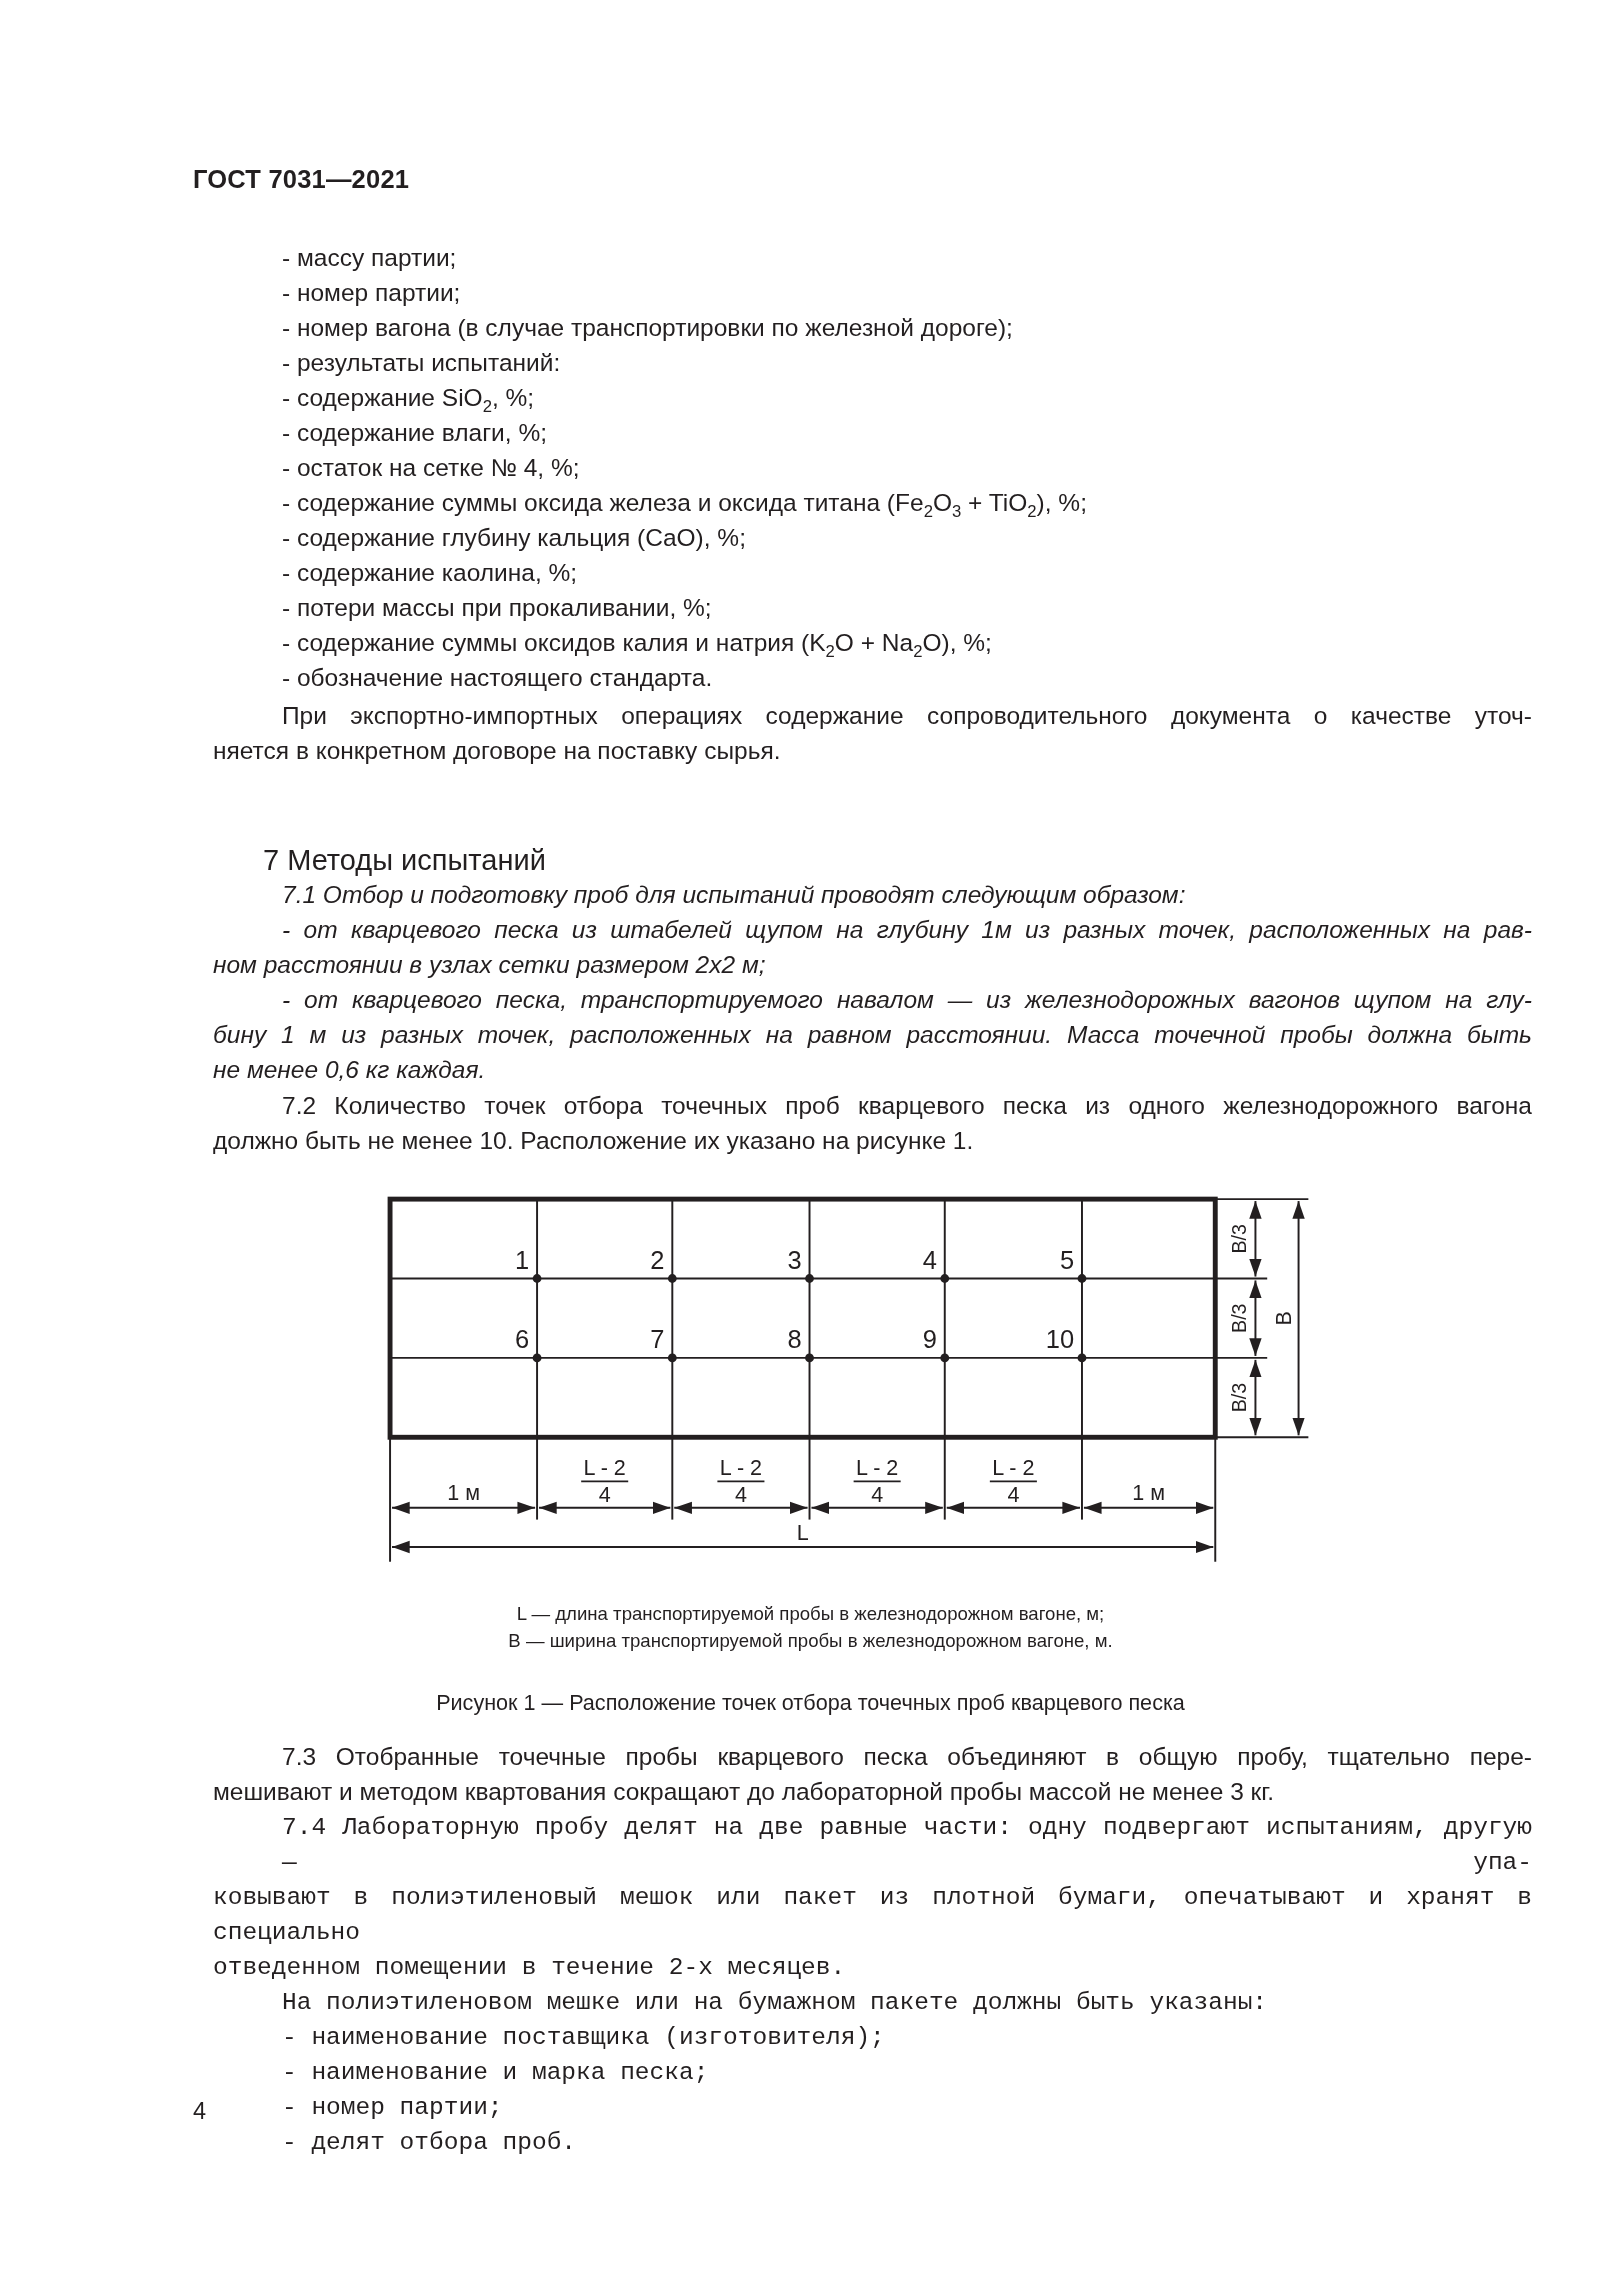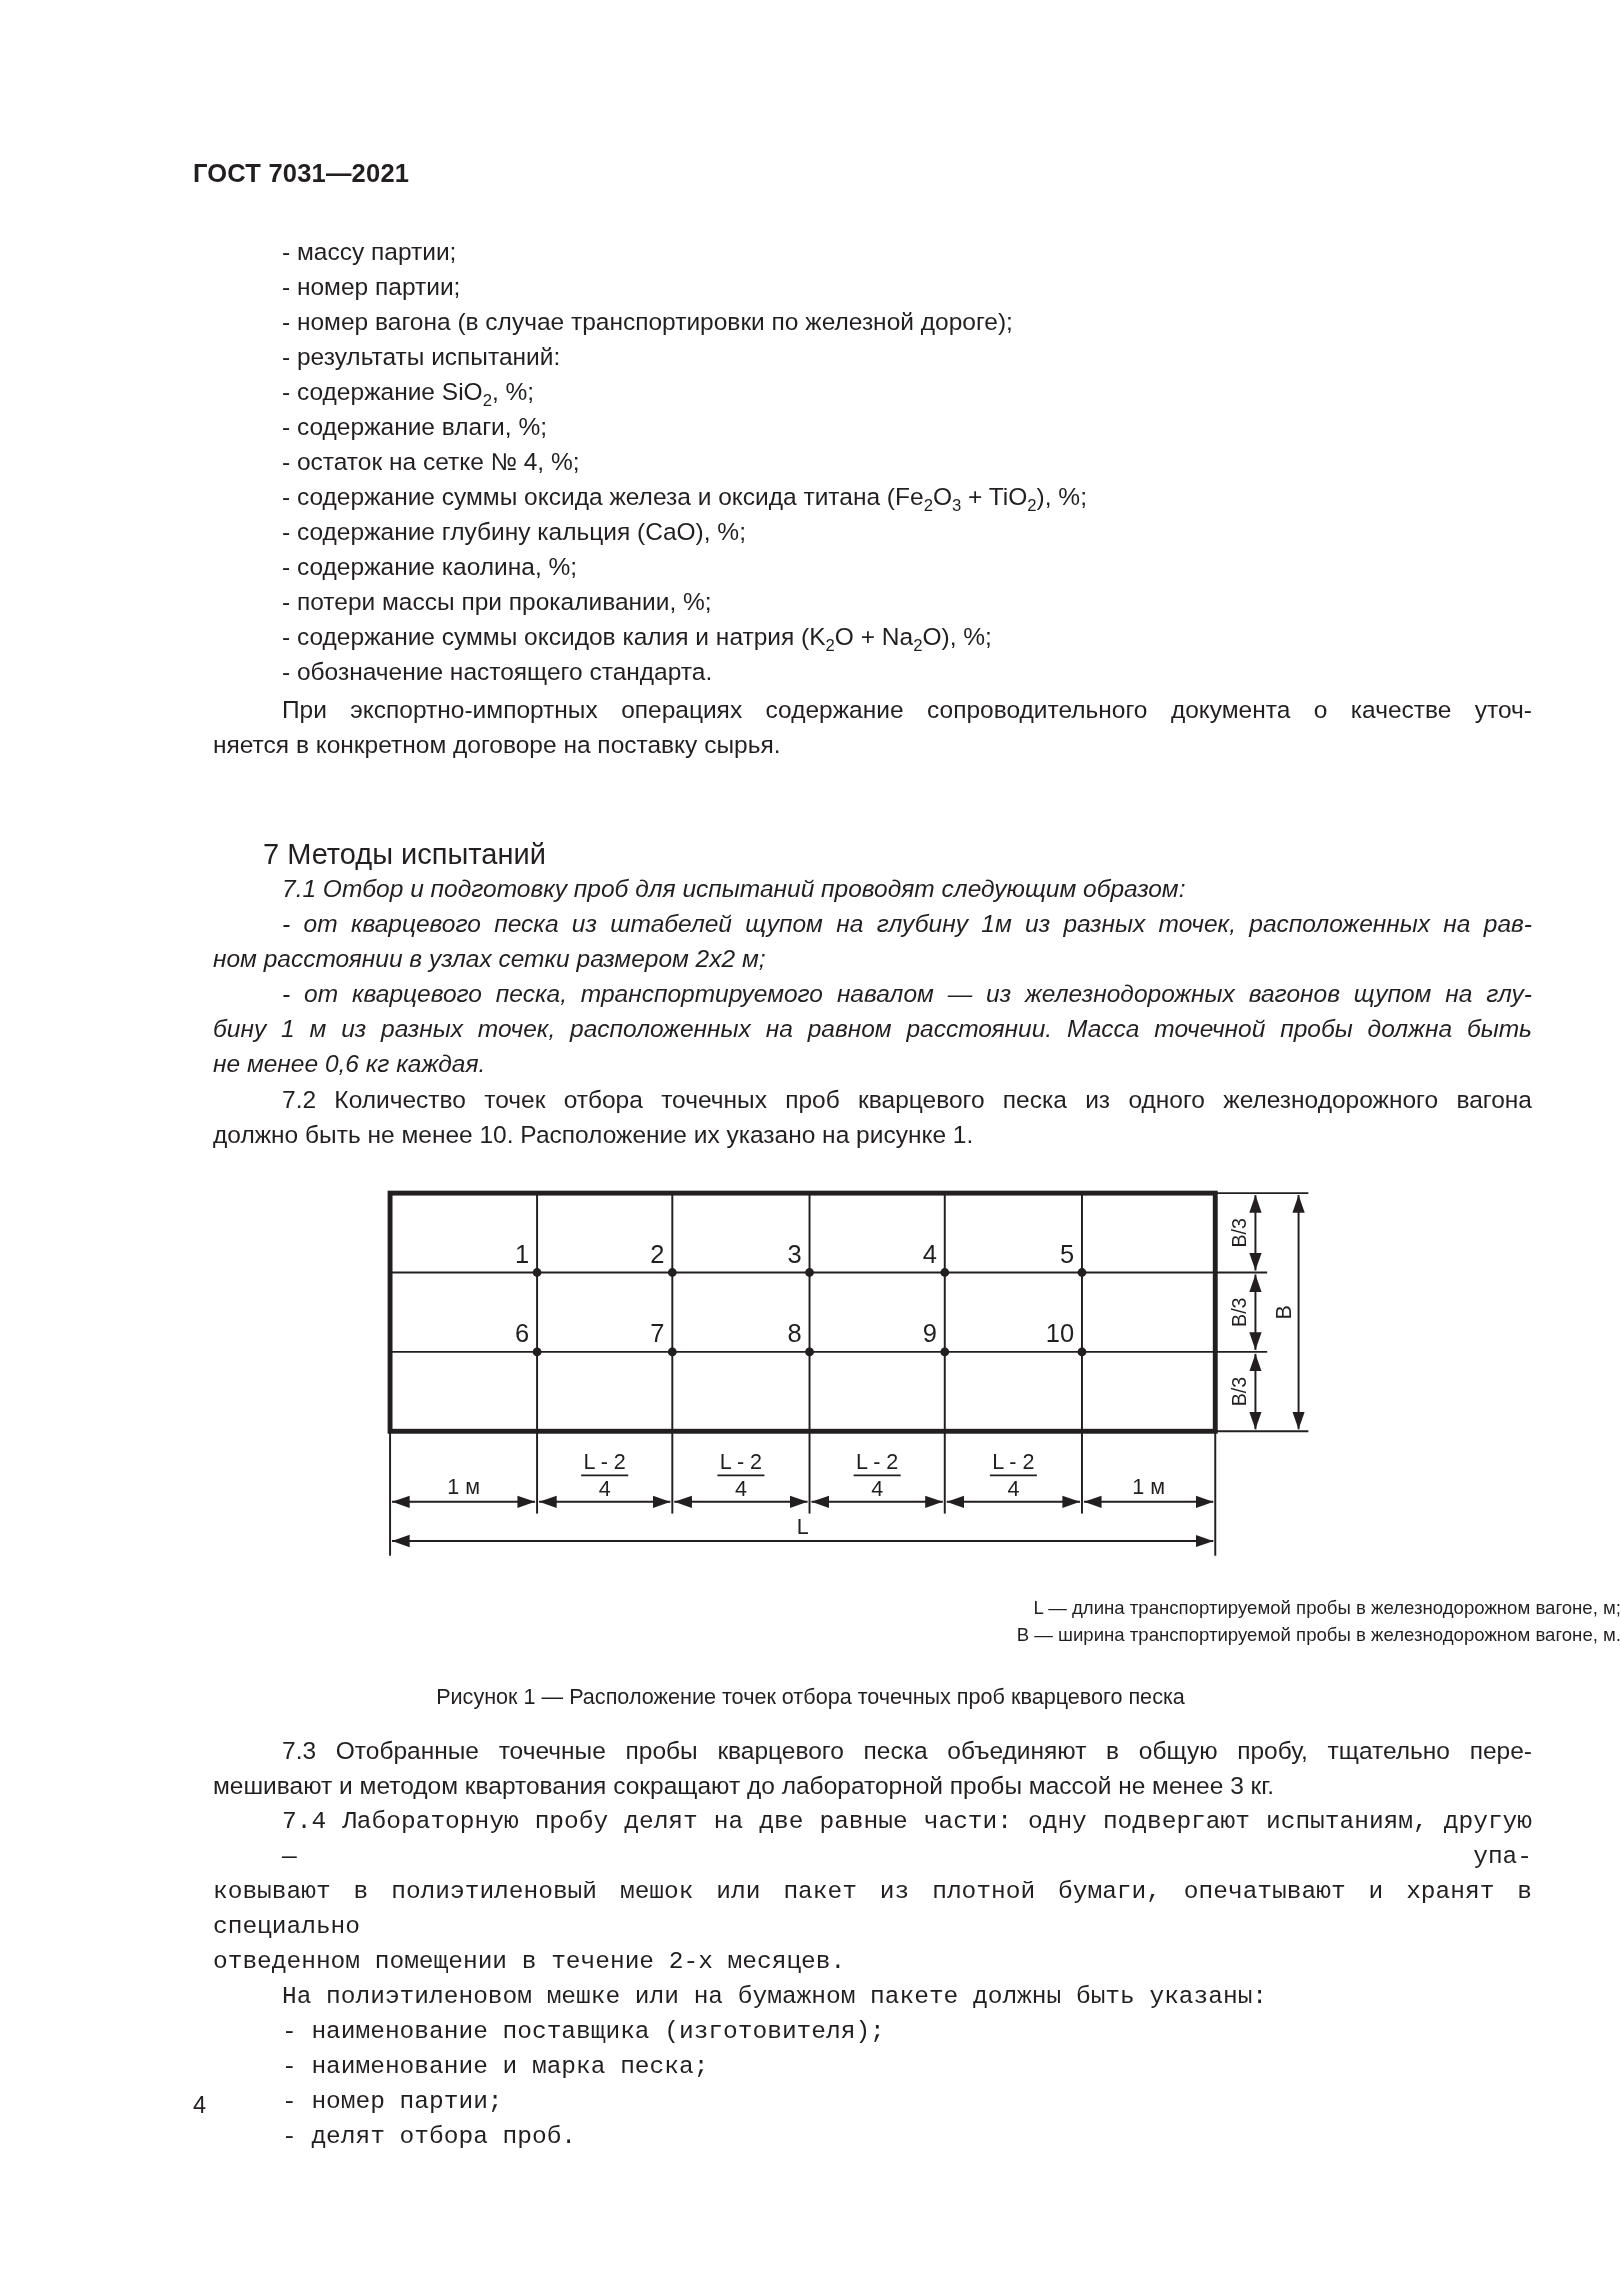--- a/index.html
+++ b/index.html
@@ -1,29 +1,29 @@
 <!DOCTYPE html>
 <html><head>
 <meta charset="utf-8">
 <style>
   html, body { margin: 0; padding: 0; background: #ffffff; }
   body { width: 1621px; height: 2293px; position: relative; overflow: hidden;
          font-family: "Liberation Sans", sans-serif; color: #231f20; }
-  .page { position: absolute; left: 0; top: 12px; width: 1621px; height: 1620px; }
+  .page { position: absolute; left: 0; top: 18px; width: 1621px; height: 1620px; }
   .header { position: absolute; left: 193px; top: 147px; font-size: 25.5px; font-weight: bold; letter-spacing: 0.2px; }
   .block { position: absolute; left: 193px; width: 1319px; font-size: 24.5px; line-height: 35px; margin-left: 20px; }
   .line { white-space: nowrap; }
   .indent { padding-left: 69px; }
   .just { text-align: justify; text-align-last: justify; white-space: normal; }
   sub { font-size: 16.7px; vertical-align: -5.9px; line-height: 0; }
   .section-title { position: absolute; left: 263px; top: 798px; font-size: 29px; font-weight: normal; margin-top: 28px; }
   .fig { position: absolute; left: 0; top: 0; width: 1621px; height: 1588px; pointer-events: none; }
   .fig svg { position: absolute; left: 0; top: 0; }
   .fig-text { font-family: "Liberation Sans", sans-serif; fill: #231f20; }
-  .legend { position: absolute; left: 0; width: 1621px; text-align: right; font-size: 18.6px; line-height: 27.4px; }
+  .legend { position: absolute; left: 0; width: 1621px; text-align: center; font-size: 18.6px; line-height: 27.4px; }
   .caption { position: absolute; left: 0; width: 1621px; text-align: center; font-size: 21.6px; }
   .page-number { position: absolute; left: 193px; top: 2080px; font-size: 23.5px; }
 </style>
 </head>
 <body>
 
 <div class="page">
 
   <div class="header">ГОСТ 7031—2021</div>
 

